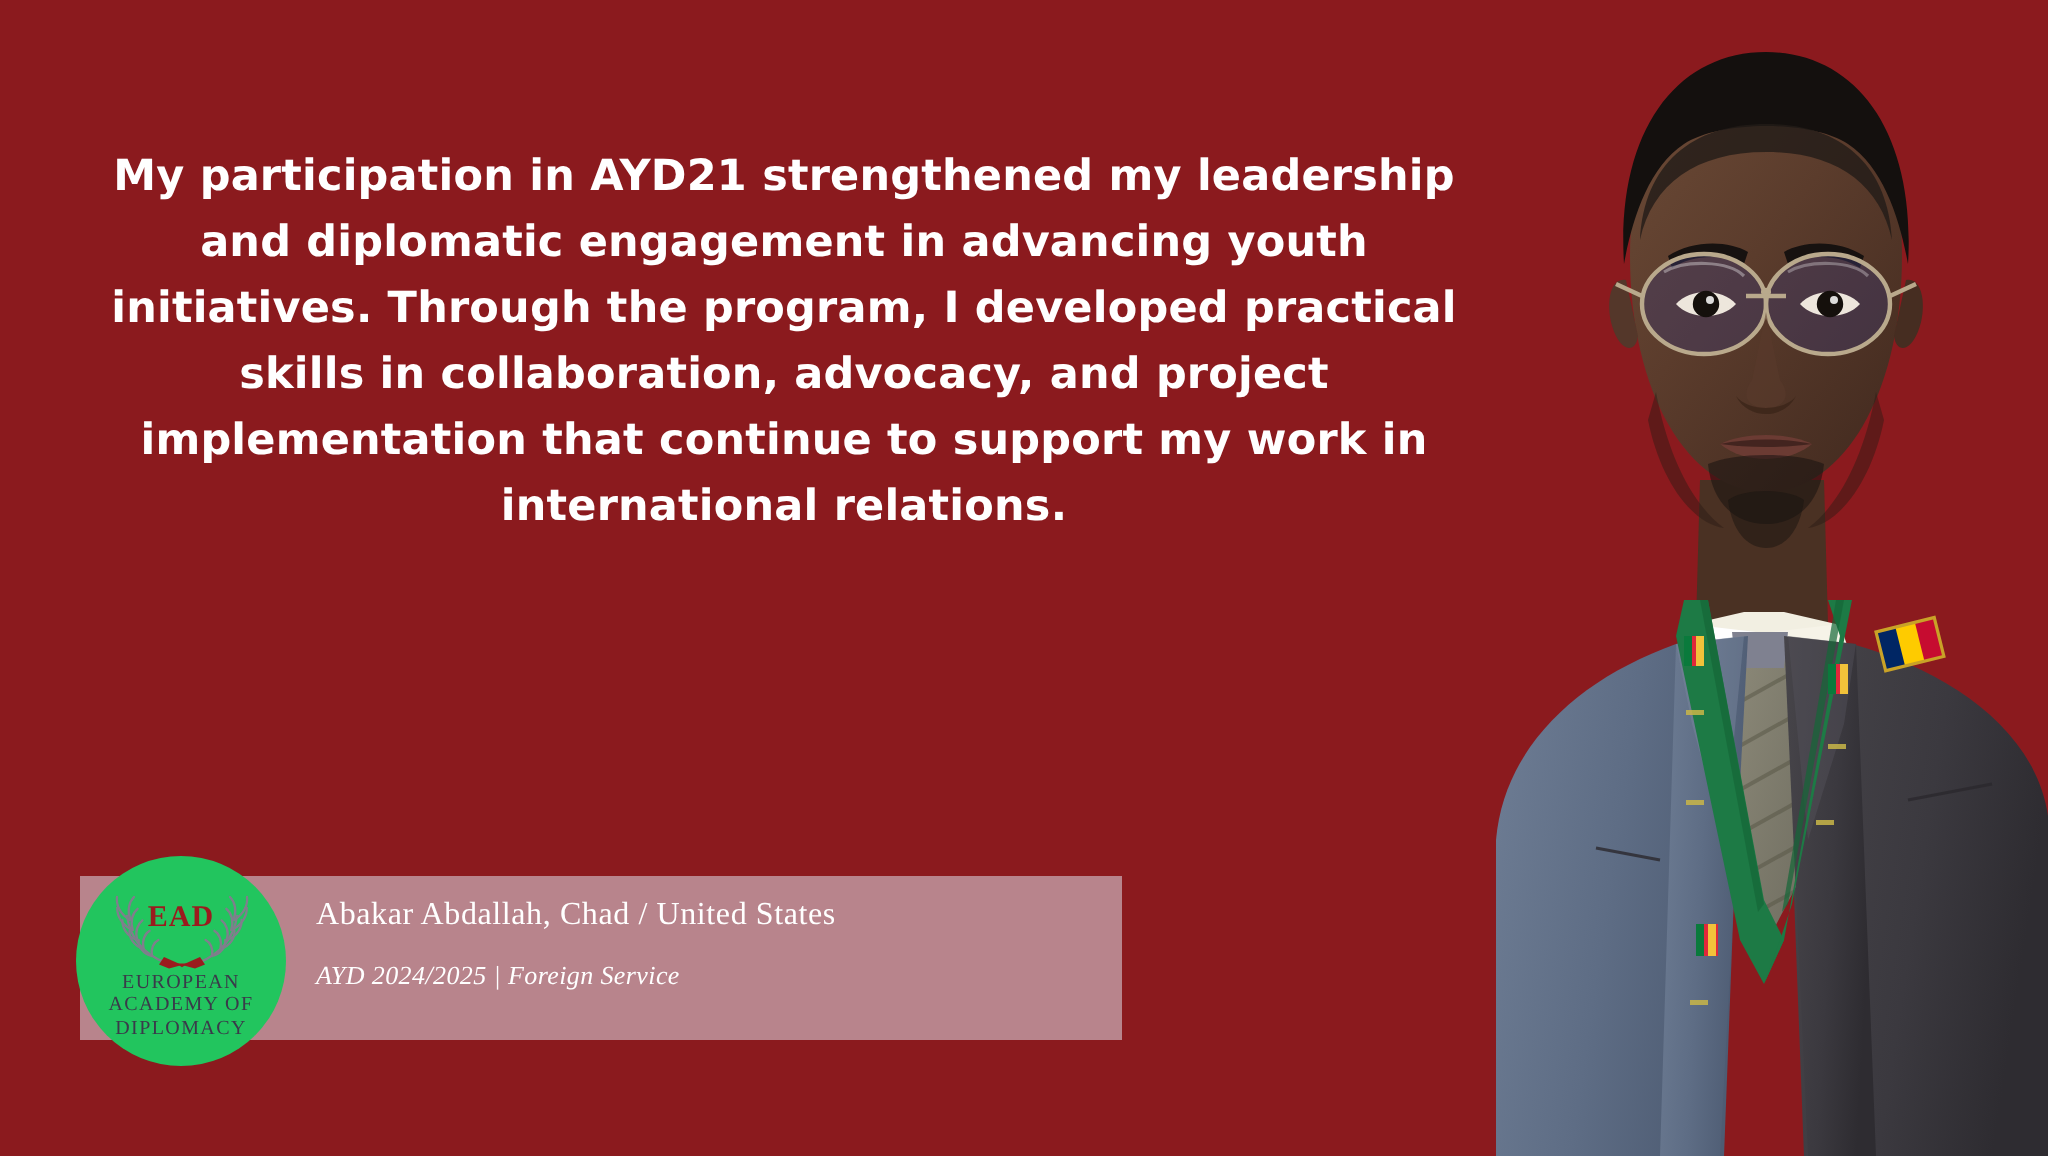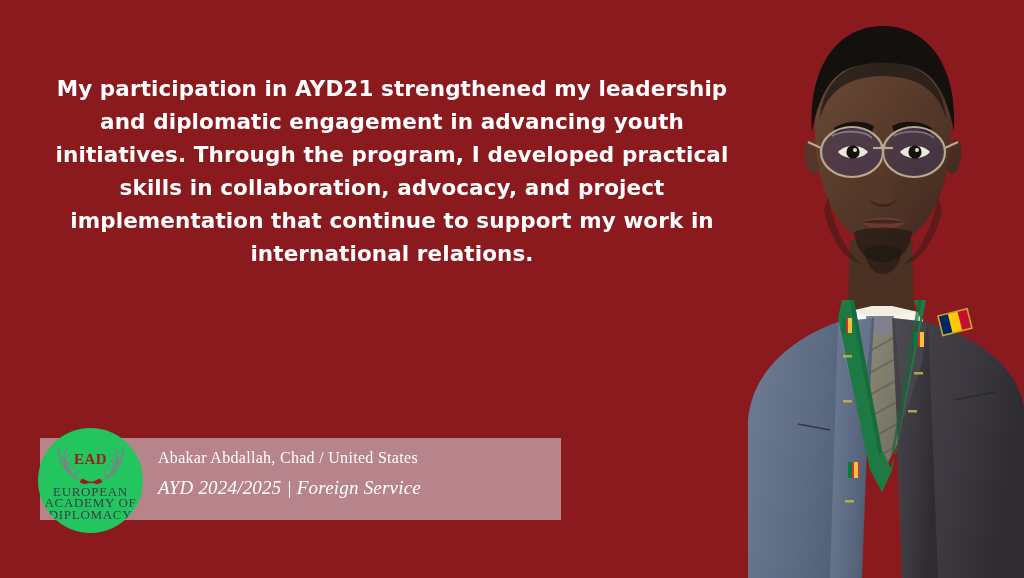--- a/index.html
+++ b/index.html
@@ -36,21 +36,21 @@
     position:absolute;left:158px;top:443px;
     width:400px;color:#FFFFFF;
   }
   #attrib-name{
     font-family:"Liberation Serif","DejaVu Serif",serif;
     font-size:16px;line-height:30px;font-weight:400;
     letter-spacing:.3px;white-space:nowrap;
   }
   #attrib-sub{
     font-family:"Liberation Serif","DejaVu Serif",serif;
-    font-style:italic;font-size:19px;line-height:26px;
+    font-style:italic;font-size:13px;line-height:26px;
     letter-spacing:.2px;white-space:nowrap;margin-top:2px;
   }
 
   
   #logo{
     position:absolute;left:38px;top:428px;
     width:105px;height:105px;border-radius:50%;
     background:#22c55e;overflow:hidden;
     display:flex;flex-direction:column;
     align-items:center;justify-content:center;
@@ -59,21 +59,21 @@
   #logo-mark svg{position:absolute;left:0;top:0;}
   #logo-ead{
     position:absolute;left:0;top:8px;width:78px;text-align:center;
     font-family:"Liberation Serif","DejaVu Serif",serif;
     font-weight:700;font-size:15px;letter-spacing:.5px;
     color:#9B1B1E;
   }
   #logo-words{
     margin-top:1px;text-align:center;
     font-family:"Liberation Serif","DejaVu Serif",serif;
-    font-size:13px;line-height:11.5px;letter-spacing:.7px;
+    font-size:10px;line-height:11.5px;letter-spacing:.7px;
     color:#3A3A4A;
   }
 
   
   #portrait{
     position:absolute;left:742px;top:0;
     width:282px;height:578px;overflow:hidden;
   }
   #portrait svg{display:block;}
 </style>

